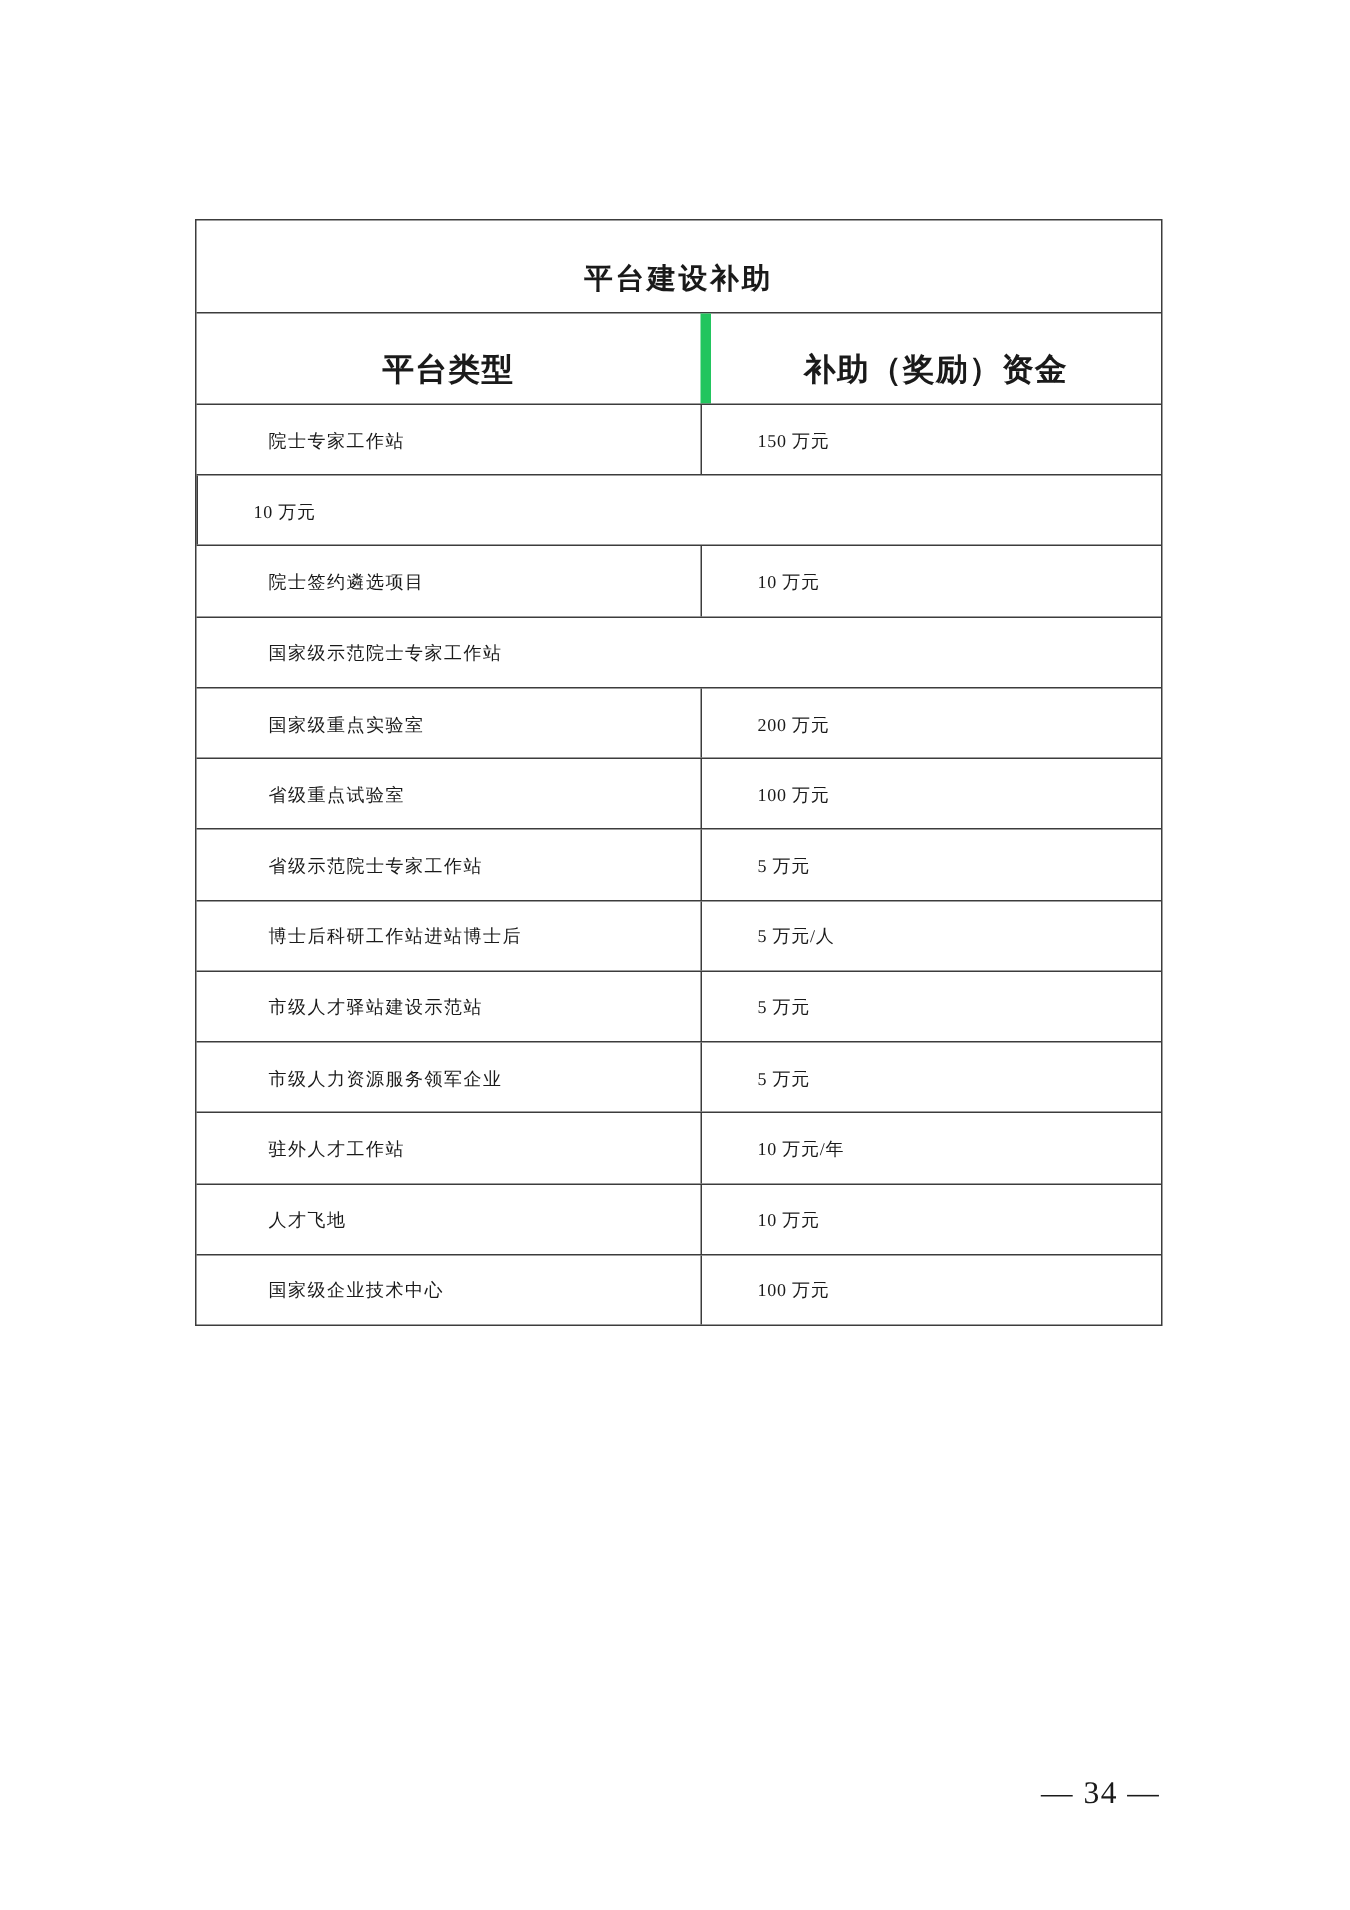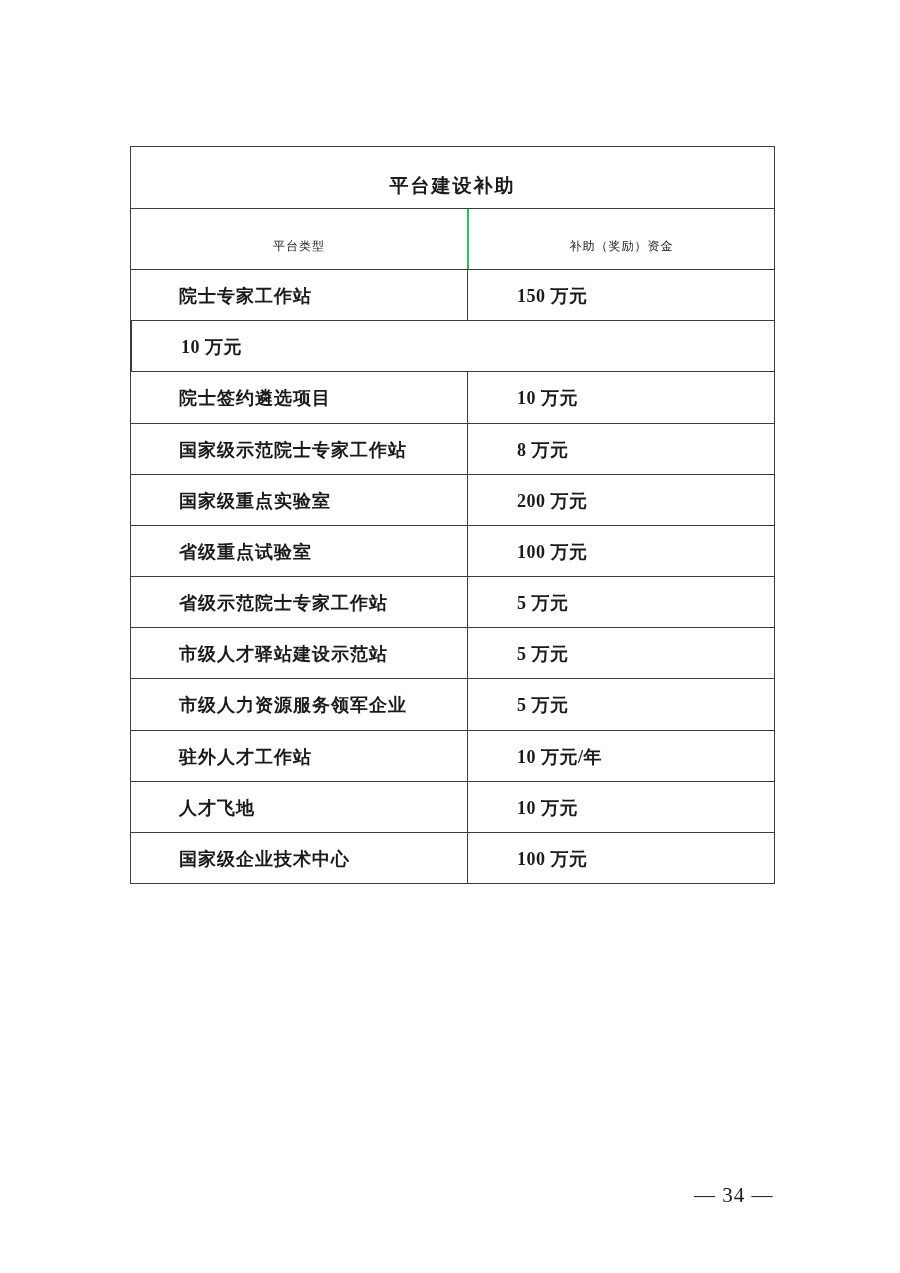--- a/index.html
+++ b/index.html
@@ -41,48 +41,47 @@
   .header-row {
     height: 61px;
     display: flex;
     border-top: 1px solid #3c3c3c;
   }
   .header-cell {
     display: flex;
     justify-content: center;
     align-items: center;
     padding-top: 14px;
-    font-weight: normal;
-    font-size: 12px;
+    font-weight: bold;
+    font-size: 21px;
     letter-spacing: 1px;
   }
   .col-type { width: 336px; }
-  .col-amount { width: 308px; flex: 1; border-left: 2px solid #22c55e; }
+  .col-amount { width: 308px; flex: 1; border-left: 7px solid #22c55e; }
   .data-row {
     flex: 1;
     display: flex;
     border-top: 1px solid #3c3c3c;
   }
   .cell {
     display: flex;
     align-items: center;
     padding-top: 2px;
-    font-size: 18px;
-    font-weight: bold;
+    font-size: 12px;
   }
   .cell-type {
     width: 336px;
     padding-left: 48px;
     letter-spacing: 1px;
   }
   .cell-amount {
     width: 308px;
     flex: 1;
     border-left: 1px solid #3c3c3c;
-    padding-left: 49px;
+    padding-left: 37px;
     letter-spacing: 0.5px;
   }
   .page-number {
     position: absolute;
     left: 694px;
     top: 1183px;
     font-size: 21px;
     letter-spacing: 1px;
     white-space: nowrap;
   }
@@ -107,33 +106,36 @@
     </div>
     <div class="data-row">
       <div class="cell cell-amount">10 万元</div>
     </div>
     <div class="data-row">
       <div class="cell cell-type">院士签约遴选项目</div>
       <div class="cell cell-amount">10 万元</div>
     </div>
     <div class="data-row">
       <div class="cell cell-type">国家级示范院士专家工作站</div>
-      <div class="cell cell-amount">8 万元</div>
     </div>
     <div class="data-row">
       <div class="cell cell-type">国家级重点实验室</div>
       <div class="cell cell-amount">200 万元</div>
     </div>
     <div class="data-row">
       <div class="cell cell-type">省级重点试验室</div>
       <div class="cell cell-amount">100 万元</div>
     </div>
     <div class="data-row">
       <div class="cell cell-type">省级示范院士专家工作站</div>
       <div class="cell cell-amount">5 万元</div>
+    </div>
+    <div class="data-row">
+      <div class="cell cell-type">博士后科研工作站进站博士后</div>
+      <div class="cell cell-amount">5 万元/人</div>
     </div>
     <div class="data-row">
       <div class="cell cell-type">市级人才驿站建设示范站</div>
       <div class="cell cell-amount">5 万元</div>
     </div>
     <div class="data-row">
       <div class="cell cell-type">市级人力资源服务领军企业</div>
       <div class="cell cell-amount">5 万元</div>
     </div>
     <div class="data-row">

